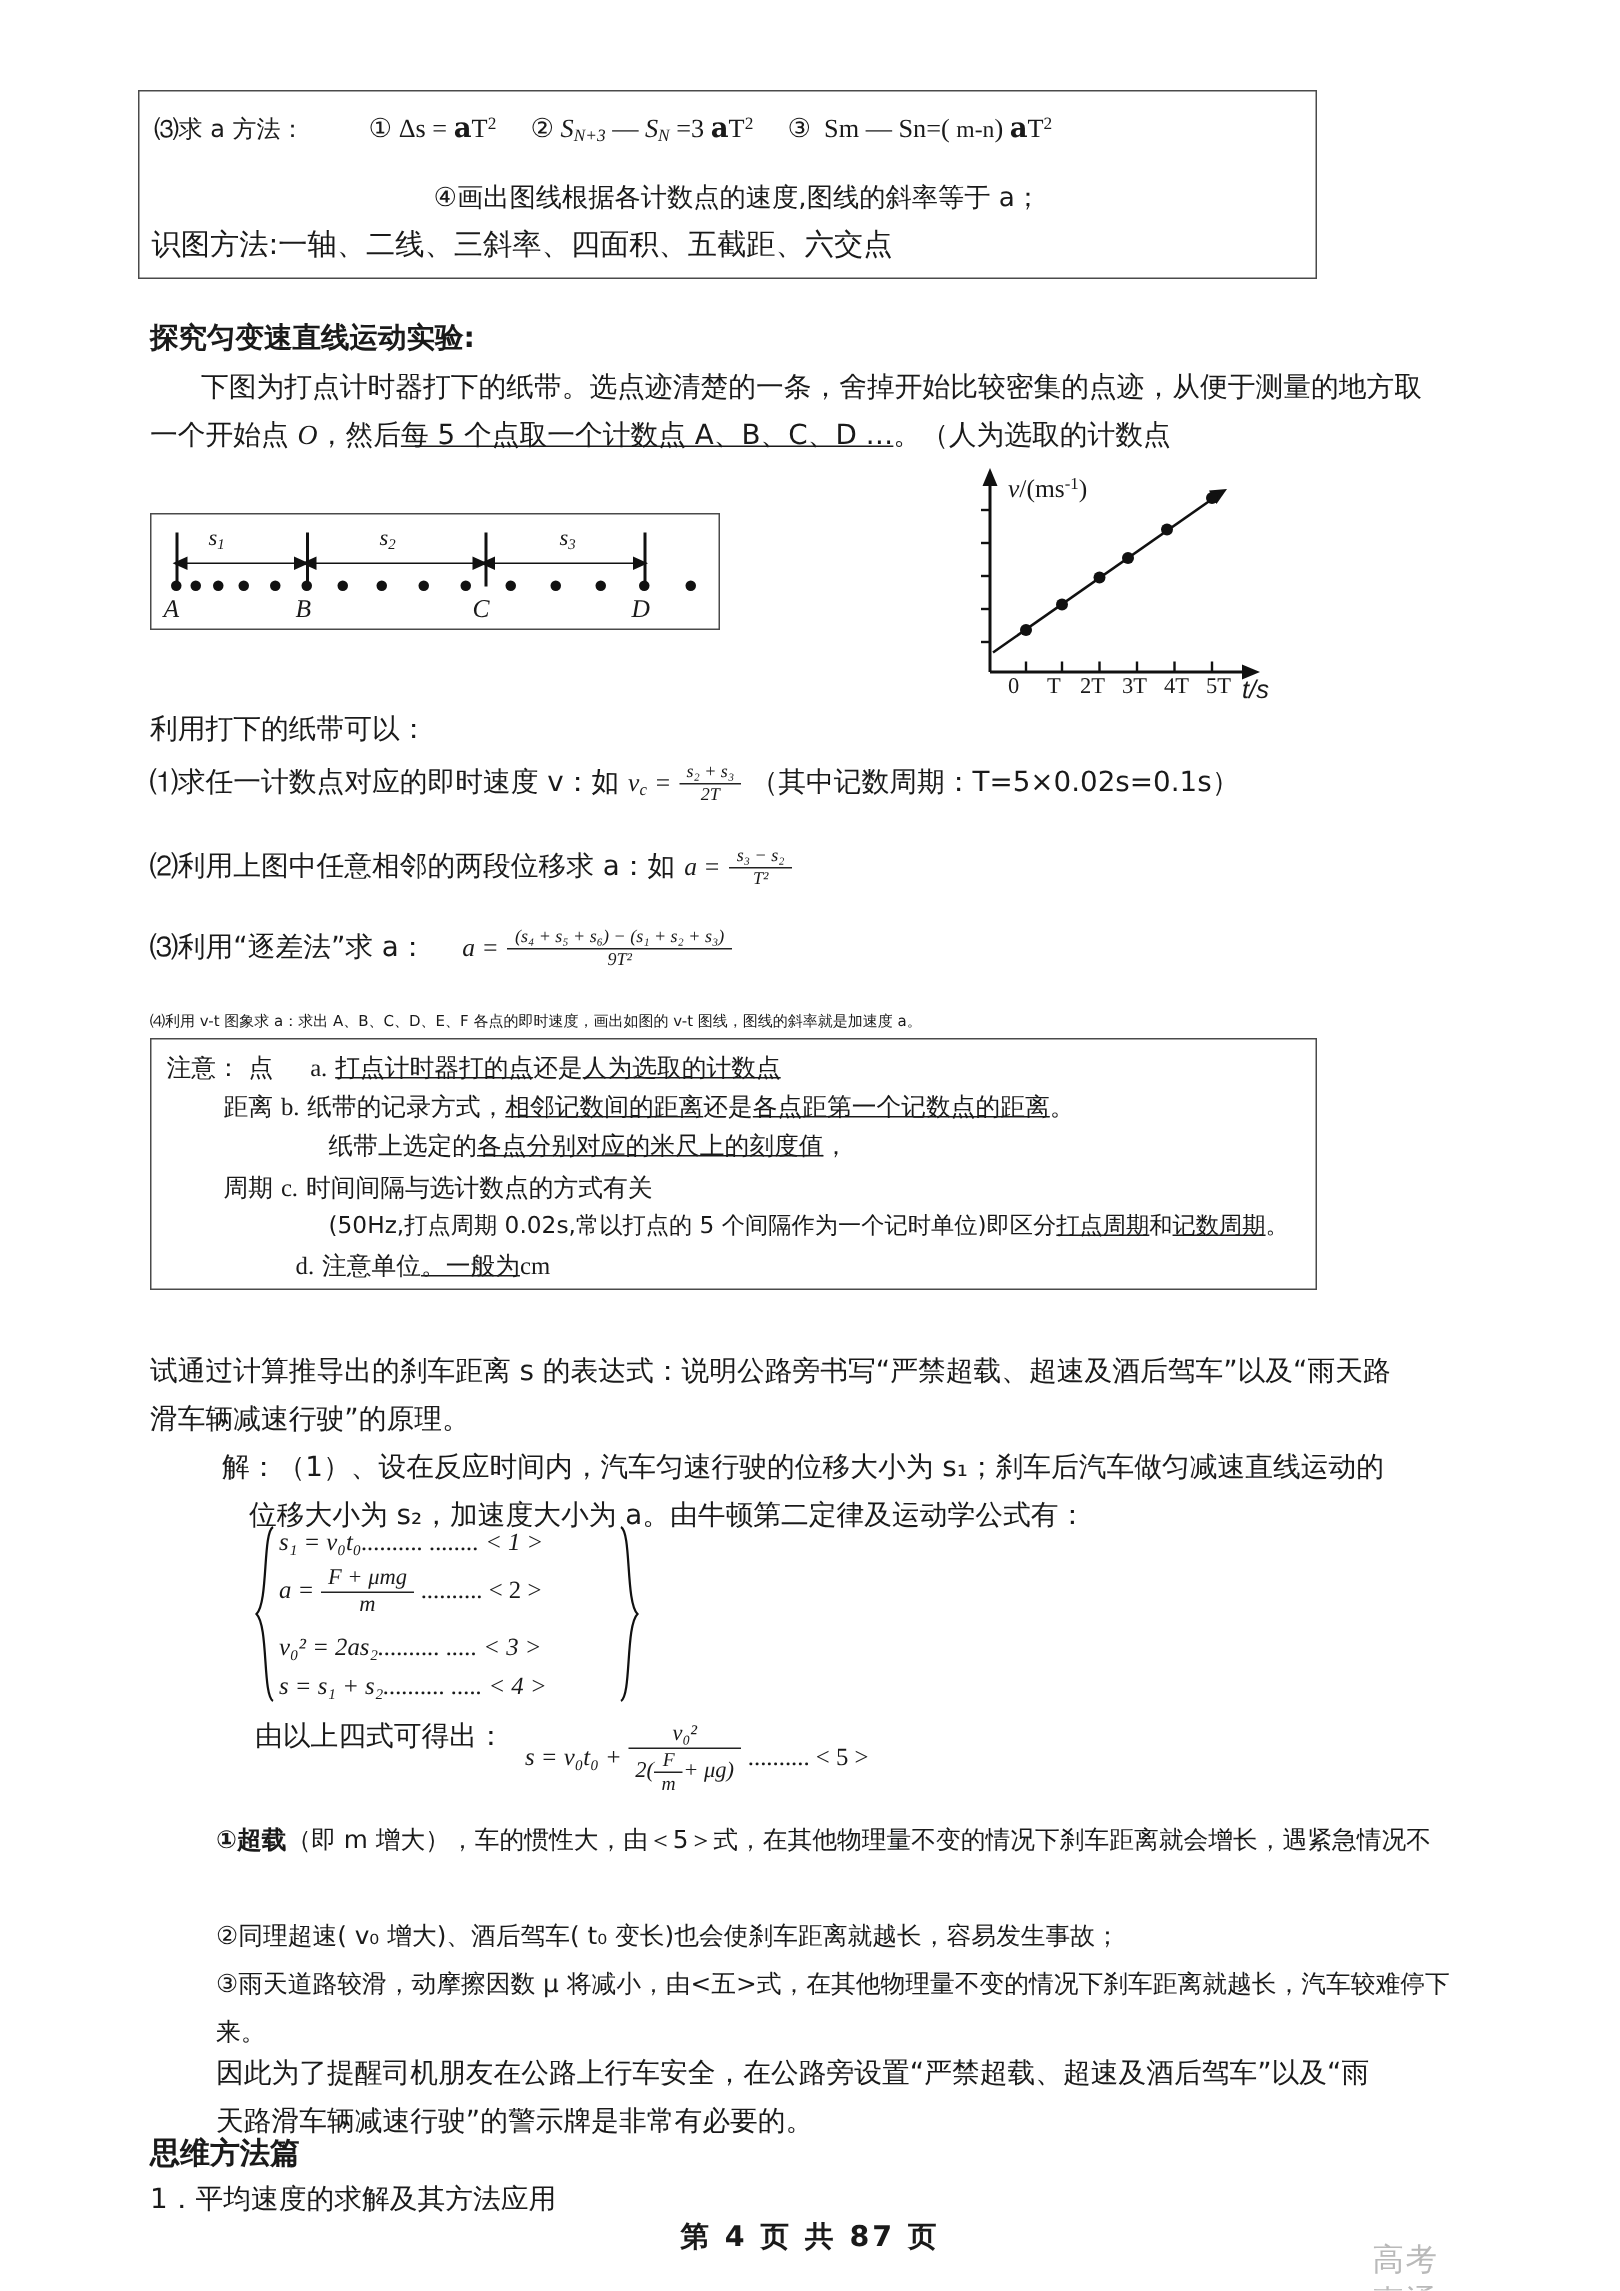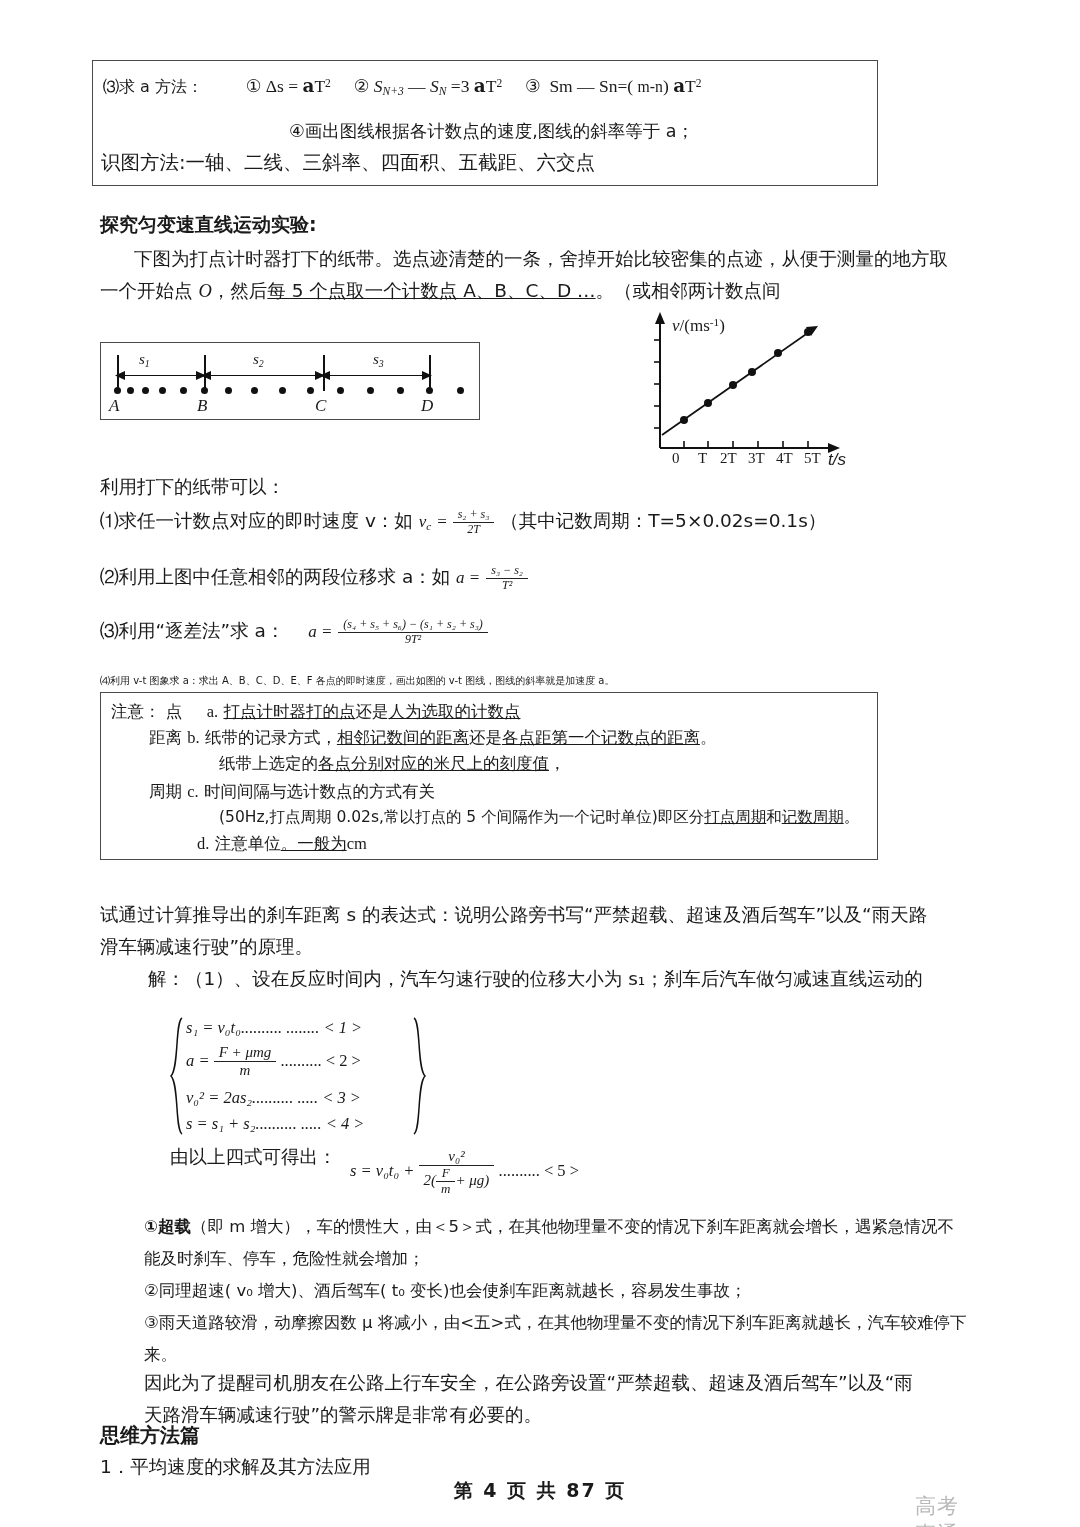--- a/index.html
+++ b/index.html
@@ -86,21 +86,21 @@
     <div class="ln2 cn">④画出图线根据各计数点的速度,图线的斜率等于 a；</div>
     <div class="ln3 cn">识图方法:一轴、二线、三斜率、四面积、五截距、六交点</div>
   </div>
 
   <div id="exp-heading" class="cn">探究匀变速直线运动实验:</div>
 
   <div class="para cn" style="left:100px;top:228px;text-align:right;">
     <span style="display:inline-block;width:34px"></span><span>下图为打点计时器打下的纸带。选点迹清楚的一条，舍掉开始比较密集的点迹，从便于测量的地方取</span>
   </div>
   <div class="para cn" style="left:100px;top:260px;">
-    <span>一个开始点 </span><span class="it serif">O</span><span>，然后</span><span class="u">每 5 个点取一个计数点 A、B、C、D …</span><span>。（或相邻两计数点间</span>
+    <span>一个开始点 </span><span class="it serif">O</span><span>，然后</span><span class="u">每 5 个点取一个计数点 A、B、C、D …</span><span>。（人为选取的计数点</span>
   </div>
 
   <div class="box" id="tape-box">
 
     <div class="tape-mark" style="left:16px;top:12px;height:36px;"></div>
     <div class="tape-mark" style="left:103px;top:12px;height:36px;"></div>
     <div class="tape-mark" style="left:222px;top:12px;height:36px;"></div>
     <div class="tape-mark" style="left:328px;top:12px;height:36px;"></div>
 
     <div class="arrowline" style="left:18px;top:32px;width:85px;"></div>
@@ -259,20 +259,21 @@
     </div>
     <div class="nl cn" style="left:96px;top:140px;">
       <span class="serif">d.</span>
       <span>注意单位</span><span class="u">。一般为</span><span class="serif">cm</span>
     </div>
   </div>
 
   <div class="para cn" style="left:100px;top:884px;">试通过计算推导出的刹车距离 s 的表达式：说明公路旁书写“严禁超载、超速及酒后驾车”以及“雨天路</div>
   <div class="para cn" style="left:100px;top:916px;">滑车辆减速行驶”的原理。</div>
   <div class="para cn" style="left:148px;top:948px;">解：（1）、设在反应时间内，汽车匀速行驶的位移大小为 s₁；刹车后汽车做匀减速直线运动的</div>
+  <div class="para cn" style="left:166px;top:980px;">位移大小为 s₂，加速度大小为 a。由牛顿第二定律及运动学公式有：</div>
 
   <div id="eqsys">
     <svg class="brace-l" style="left:0;" width="16" height="120" viewBox="0 0 16 120">
       <path d="M14,2 C7,6 11,52 3,60 C11,68 7,114 14,118" stroke="#111" stroke-width="1.5" fill="none"></path>
     </svg>
     <svg class="brace-r" style="left:244px;" width="16" height="120" viewBox="0 0 16 120">
       <path d="M2,2 C9,6 5,52 13,60 C5,68 9,114 2,118" stroke="#111" stroke-width="1.5" fill="none"></path>
     </svg>
     <div class="eq it" style="left:18px;top:2px;">s₁ = v₀t₀.......... ........ &lt; 1 &gt;</div>
     <div class="eq" style="left:18px;top:28px;">
@@ -298,21 +299,20 @@
           <span class="den it">m</span>
         </span><span class="it">+ μg)</span>
       </span>
     </span>
     <span>.......... &lt; 5 &gt;</span>
   </div>
 
   <div class="para cn" style="left:144px;top:1196px;font-size:16.5px;">
     <span class="bd">①超载</span><span>（即 m 增大），车的惯性大，由＜5＞式，在其他物理量不变的情况下刹车距离就会增长，遇紧急情况不</span>
   </div>
-  <div class="para cn" style="left:144px;top:1228px;font-size:16.5px;">能及时刹车、停车，危险性就会增加；</div>
   <div class="para cn" style="left:144px;top:1260px;font-size:16.5px;">②同理超速( v₀ 增大)、酒后驾车( t₀ 变长)也会使刹车距离就越长，容易发生事故；</div>
   <div class="para cn" style="left:144px;top:1292px;font-size:16.5px;">③雨天道路较滑，动摩擦因数 μ 将减小，由&lt;五&gt;式，在其他物理量不变的情况下刹车距离就越长，汽车较难停下</div>
   <div class="para cn" style="left:144px;top:1324px;font-size:16.5px;">来。</div>
 
   <div class="para cn" style="left:144px;top:1352px;">因此为了提醒司机朋友在公路上行车安全，在公路旁设置“严禁超载、超速及酒后驾车”以及“雨</div>
   <div class="para cn" style="left:144px;top:1384px;">天路滑车辆减速行驶”的警示牌是非常有必要的。</div>
 
   <div class="para cn bd" style="left:100px;top:1404px;font-size:20px;">思维方法篇</div>
   <div class="para cn" style="left:100px;top:1436px;">1．平均速度的求解及其方法应用</div>
 

